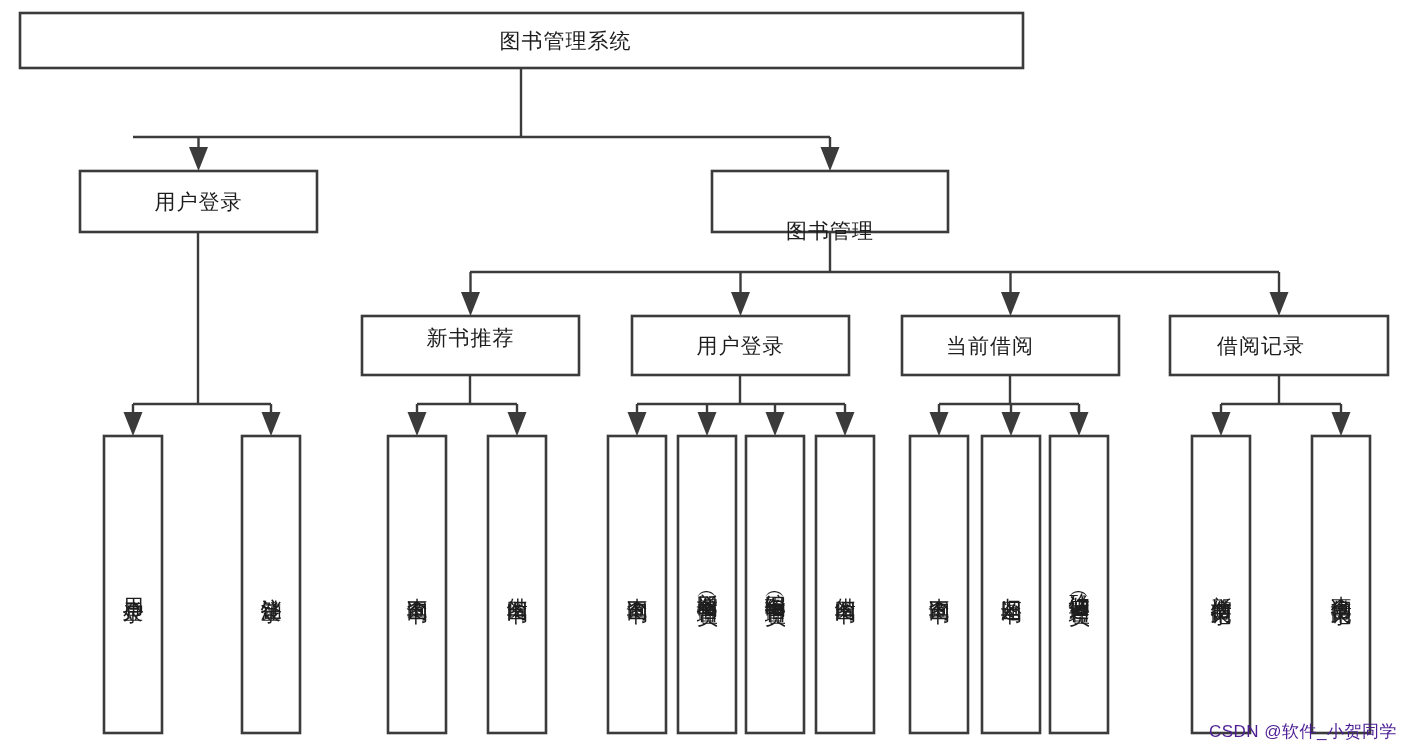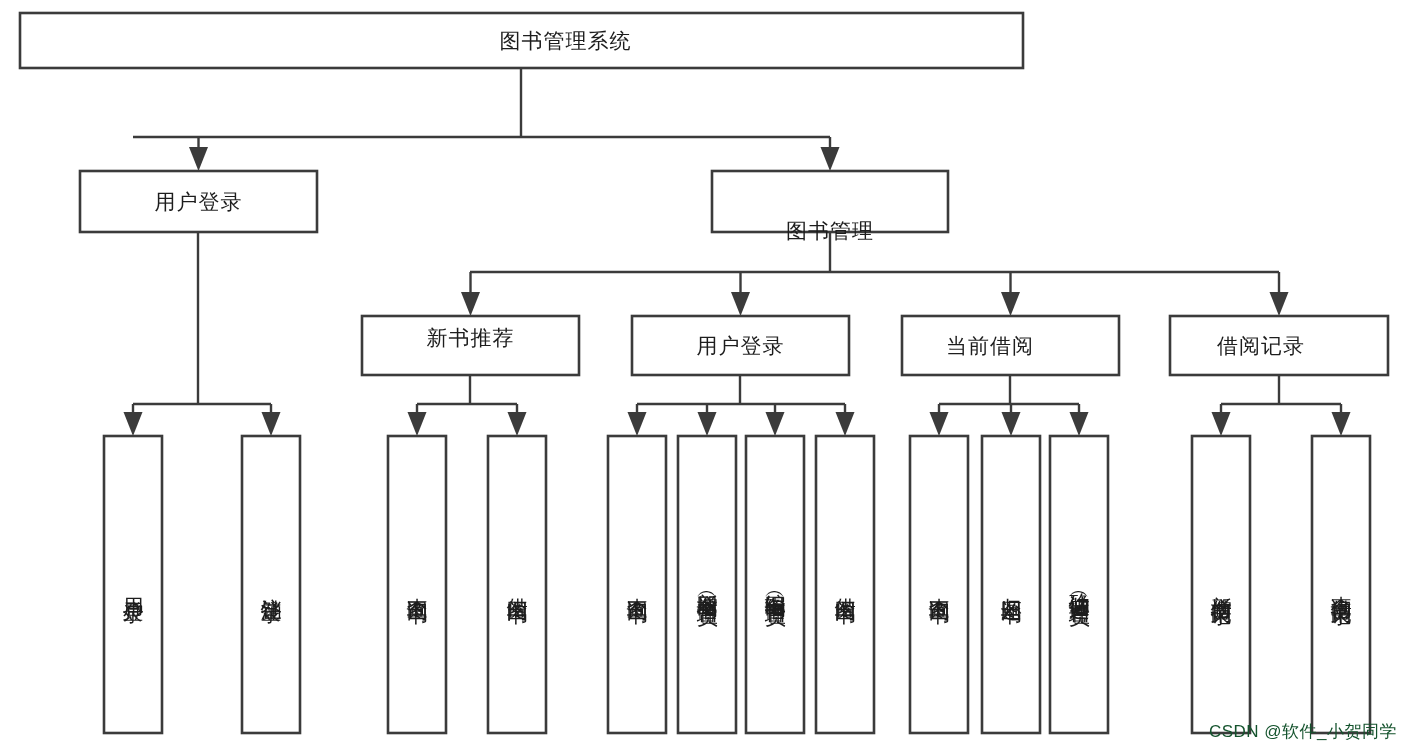--- a/index.html
+++ b/index.html
@@ -72,21 +72,21 @@
     text-orientation: upright;
     letter-spacing: 2px;
     white-space: nowrap;
     pointer-events: none;
     user-select: none;
   }
   .watermark {
     position: absolute;
     right: 8px;
     bottom: 4px;
-    color: #14532d;
+    color: #4c1d95;
     font-size: 17px;
     font-family: "Liberation Sans", "DejaVu Sans", sans-serif;
     letter-spacing: 0.5px;
     user-select: none;
     pointer-events: none;
   }
 </style>
 </head>
 <body>
 

